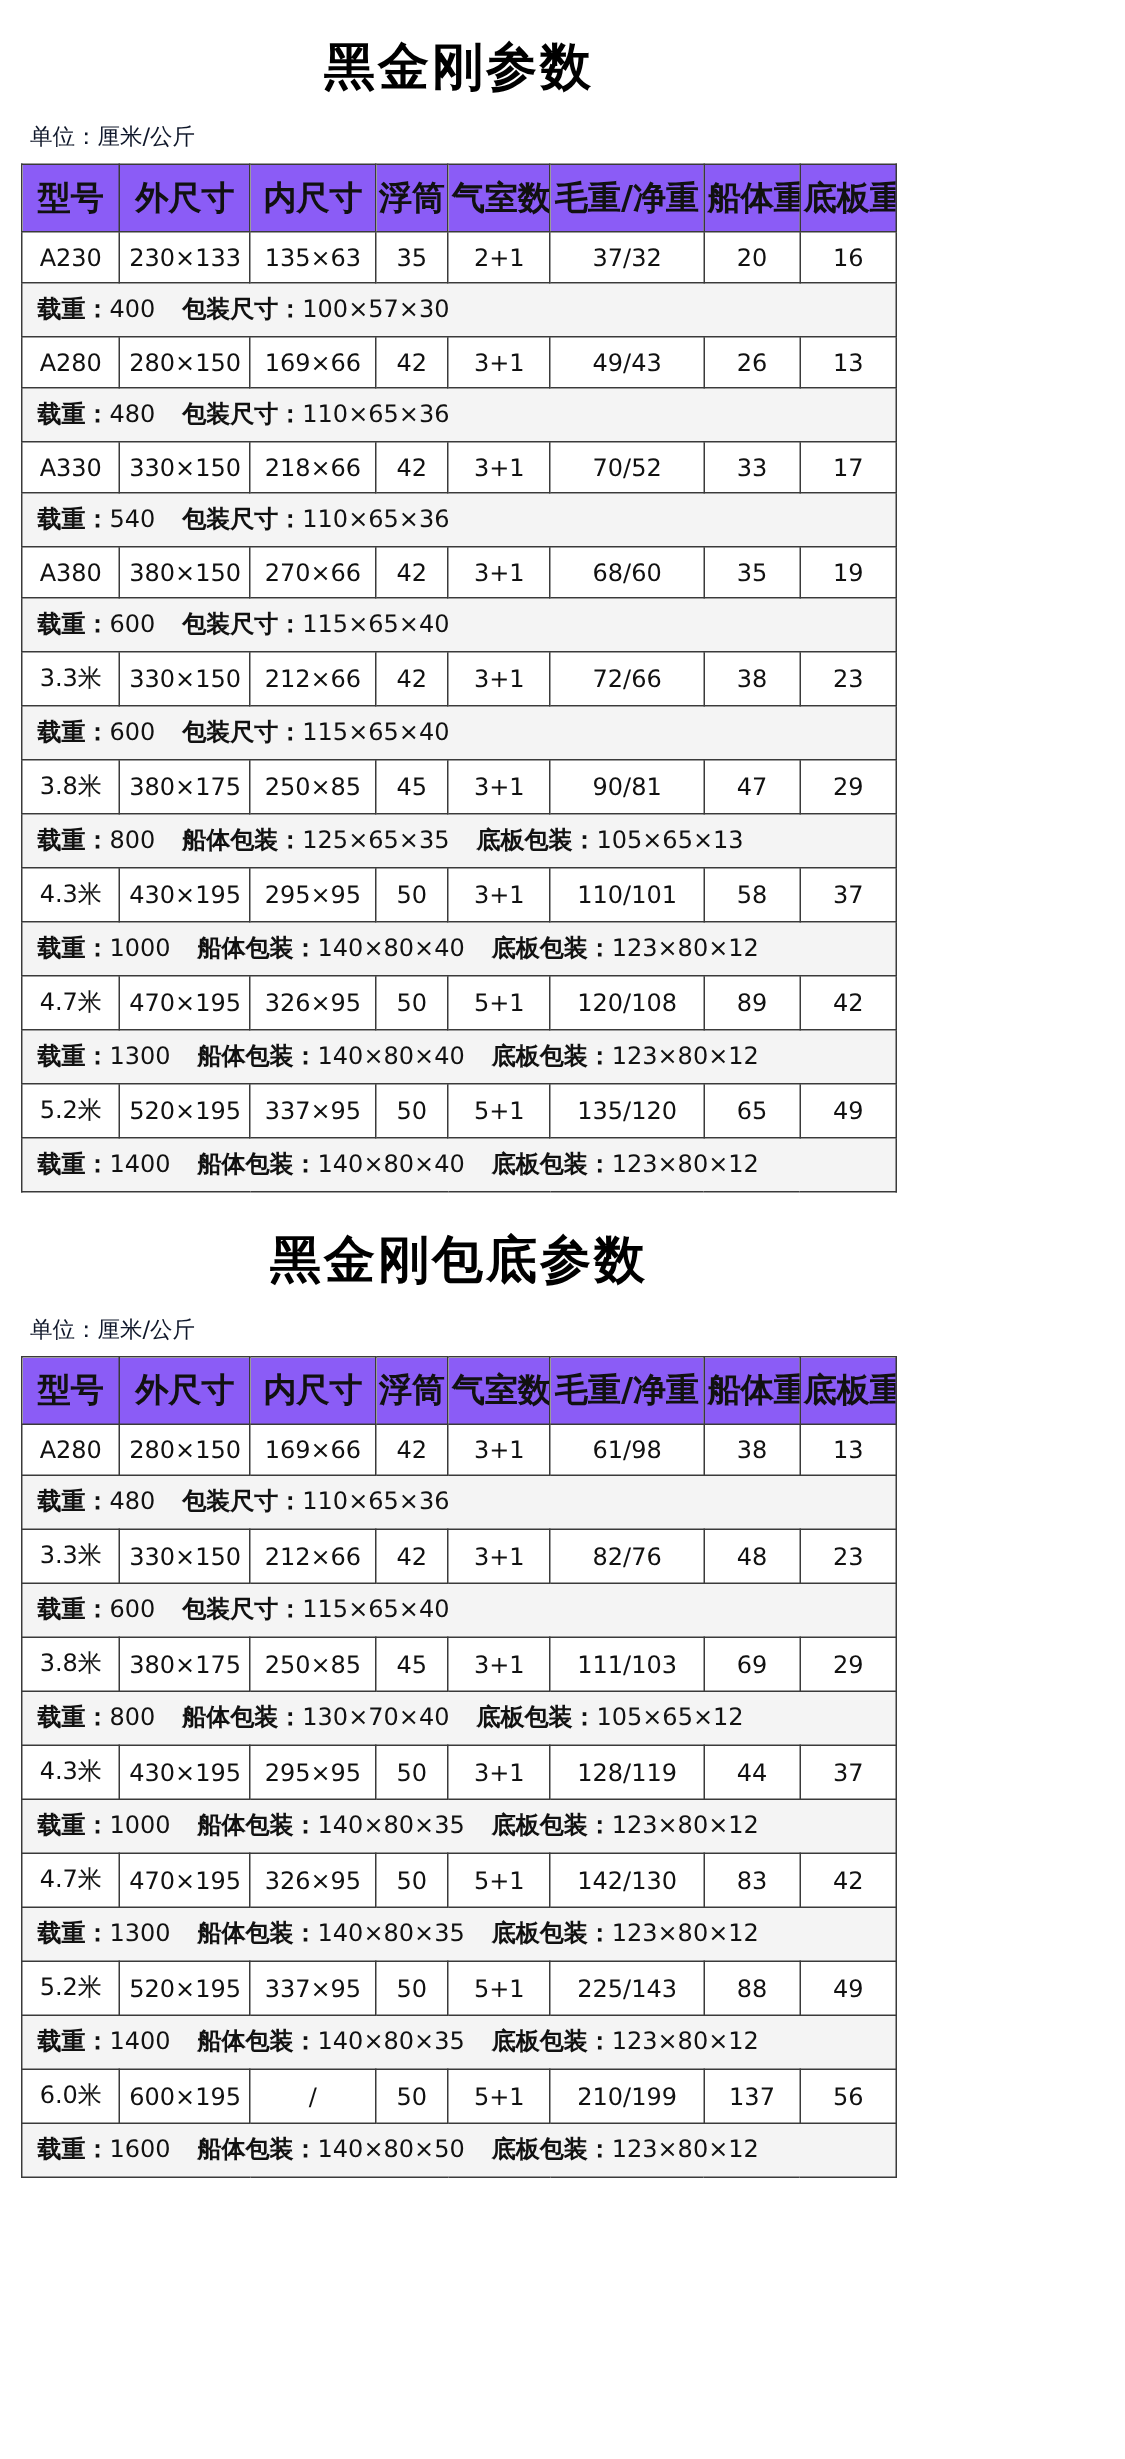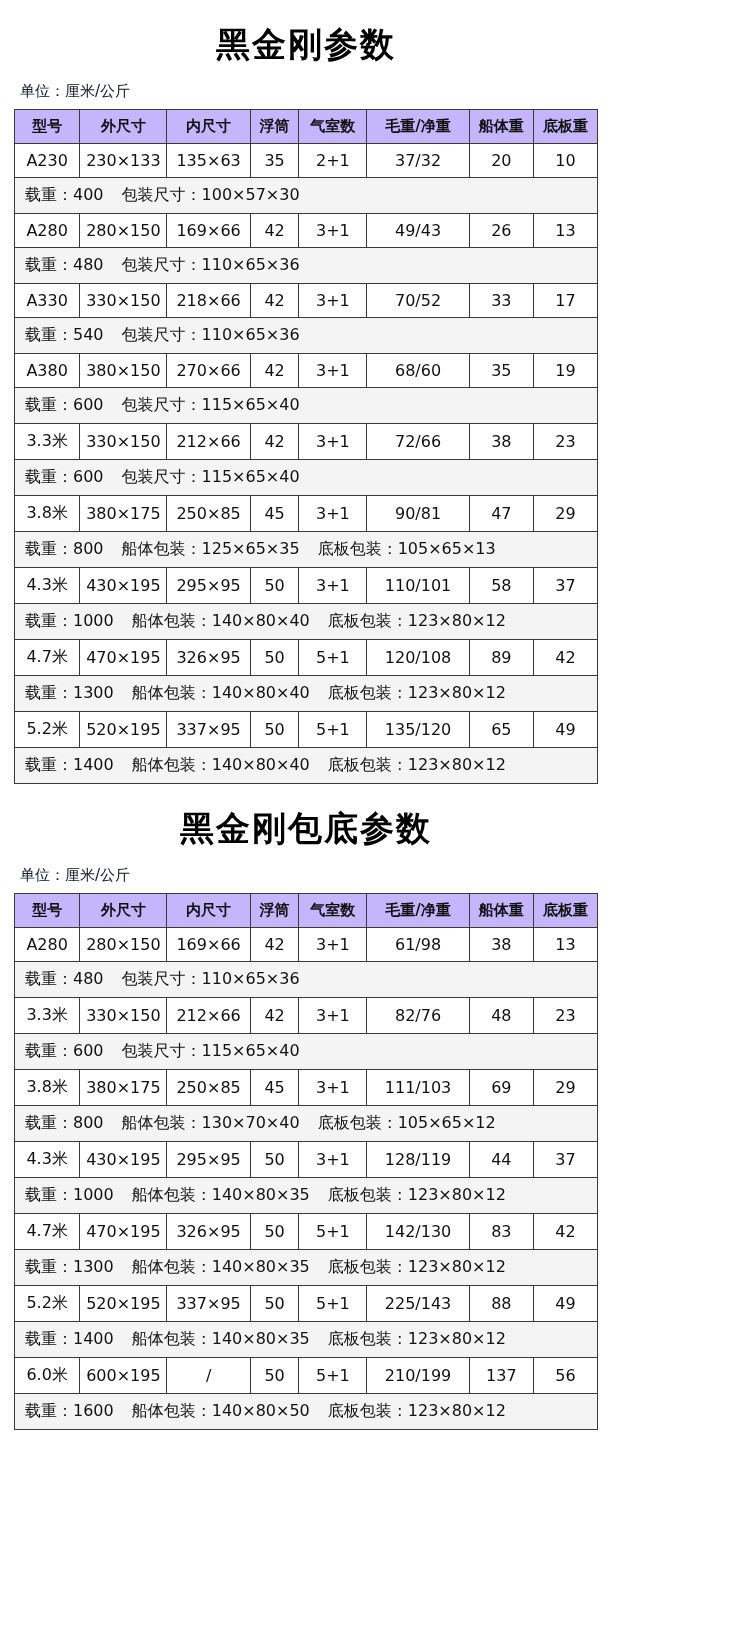--- a/index.html
+++ b/index.html
@@ -46,31 +46,31 @@
     font-size: 16px;
     text-align: center;
     padding: 7px 2px;
     font-weight: normal;
     color: #111;
     white-space: nowrap;
     overflow: hidden;
   }
   table.spec thead th {
     font-weight: bold;
-    background: #c4b5fd;
-    font-size: 15px;
+    background: #8b5cf6;
+    font-size: 22px;
   }
   tr.load-row td {
     text-align: left;
     background: #f4f4f4;
     padding-left: 10px;
     font-size: 16px;
   }
   tr.load-row td .lbl {
-    font-weight: normal;
+    font-weight: bold;
   }
   tr.load-row td .gap {
     display: inline-block;
     width: 18px;
   }
   
   col.c0 { width: 10.2%; }
   col.c1 { width: 13.6%; }
   col.c2 { width: 13.0%; }
   col.c3 { width: 7.6%; }
@@ -111,21 +111,21 @@
       </thead>
       <tbody>
           <tr>
             <td>A230</td>
             <td>230×133</td>
             <td>135×63</td>
             <td>35</td>
             <td>2+1</td>
             <td>37/32</td>
             <td>20</td>
-            <td>10</td>
+            <td>16</td>
           </tr>
           <tr class="load-row">
             <td colspan="8"><span class="lbl">载重：</span>400<span class="gap"></span><span class="lbl">包装尺寸：</span>100×57×30</td>
           </tr>
           <tr>
             <td>A280</td>
             <td>280×150</td>
             <td>169×66</td>
             <td>42</td>
             <td>3+1</td>

